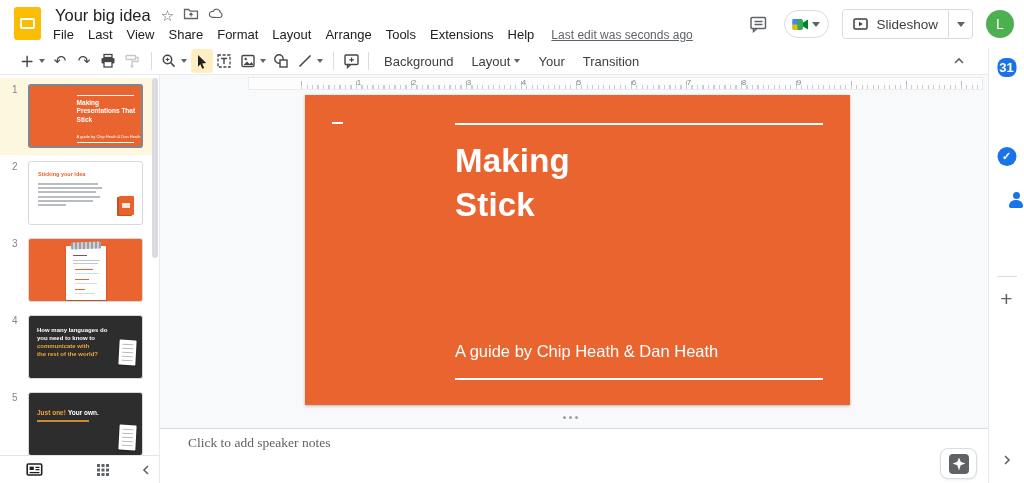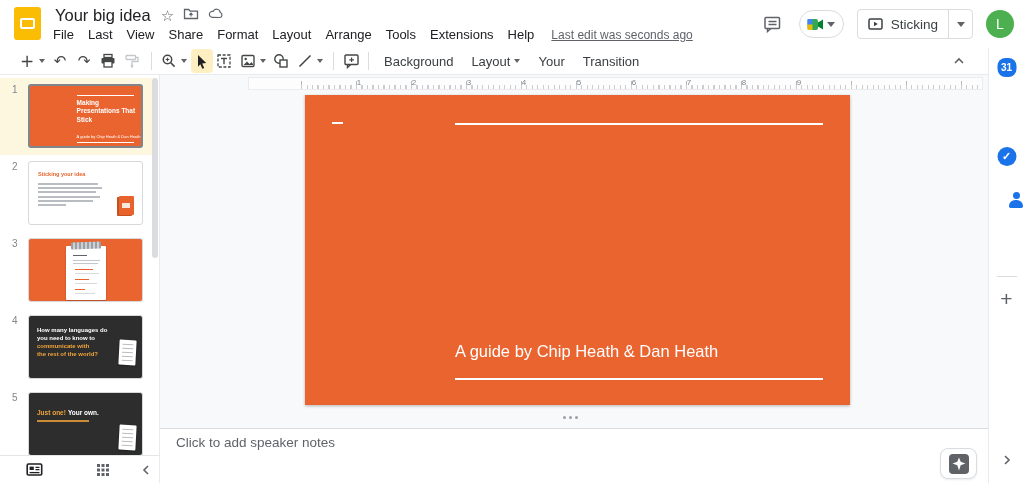--- a/index.html
+++ b/index.html
@@ -96,29 +96,29 @@
   .dash { position:absolute; left:27px; top:27px; width:11px; height:2px; background:#fff; }
   .rule-top { position:absolute; left:150px; top:28px; width:368px; height:2px; background:#fff; }
   .rule-bottom { position:absolute; left:150px; top:283px; width:368px; height:2px; background:#fff; }
   .slide-title { position:absolute; left:150px; top:44px; width:390px; color:#fff; font-size:33px; font-weight:bold; line-height:44px; letter-spacing:.2px; }
   .slide-sub { position:absolute; left:150px; top:247px; color:#fff; font-size:16.5px; }
 
   .dots-handle { position:absolute; left:403px; top:341px; display:flex; gap:3px; }
   .dots-handle b { width:3px; height:3px; border-radius:50%; background:#9aa0a6; }
 
   .notes { position:absolute; left:0; right:0; top:353px; bottom:0; background:#fff; border-top:1px solid #dadce0; }
-  .notes-text { position:absolute; left:16px; top:6px; font-size:13.5px; color:#5f6368; }
+  .notes-text { position:absolute; left:28px; top:6px; font-size:13.5px; color:#5f6368;font-family:Liberation Serif, serif; }
   .explore-btn { position:absolute; right:11px; bottom:4px; width:37px; height:31px; background:#fff; border:1px solid #dadce0; border-radius:8px; display:flex; align-items:center; justify-content:center; box-shadow:0 1px 2px rgba(0,0,0,.08); }
   .explore-ic { width:20px; height:20px; background:#5f6368; border-radius:4px; position:relative; }
   .explore-ic svg { position:absolute; inset:0; }
 
   
   .rightbar { position:absolute; right:0; top:48px; width:36px; bottom:0; background:#fff; border-left:1px solid #e8eaed; }
   .rb-ic { position:absolute; left:50%; transform:translateX(-50%); }
-  .cal { top:10px; width:19px; height:19px; background:var(--google-blue,#1A73E8); border-radius:8px; color:#fff; font-size:10px; font-weight:bold; display:flex; align-items:center; justify-content:center; }
+  .cal { top:10px; width:19px; height:19px; background:var(--google-blue,#1A73E8); border-radius:8px; color:#fff; font-size:13px; font-weight:bold; display:flex; align-items:center; justify-content:center; }
   .keep { top:55px; width:19px; height:19px; background:var(--keep-amber,#F5B400); border-radius:4px; position:relative; }
   .keep::before { content:""; position:absolute; left:5.5px; top:3.5px; width:8px; height:8px; border-radius:50%; background:#fff; }
   .keep::after { content:""; position:absolute; left:7.5px; top:12px; width:4px; height:3px; background:#fff; }
   .tasks { top:99px; width:19px; height:19px; background:var(--google-blue,#1A73E8); border-radius:50%; color:#fff; font-size:11px; font-weight:bold; display:flex; align-items:center; justify-content:center; }
   .contacts { top:142px; width:19px; height:19px; position:relative; }
   .contacts::before { content:""; position:absolute; left:6px; top:2px; width:7px; height:7px; border-radius:50%; background:var(--google-blue,#1A73E8); }
   .contacts::after { content:""; position:absolute; left:2.5px; top:10px; width:14px; height:8px; border-radius:7px 7px 2px 2px; background:var(--google-blue,#1A73E8); }
   .maps { top:185px; width:16px; height:16px; border-radius:50% 50% 50% 0; transform:translateX(-50%) rotate(-45deg); background:conic-gradient(#4285F4 0 25%, #34A853 25% 50%, #FBBC04 50% 75%, #EA4335 75% 100%); position:relative; }
   .maps::after { content:""; position:absolute; left:5px; top:5px; width:6px; height:6px; border-radius:50%; background:#fff; }
   .rb-divider { position:absolute; left:8px; top:228px; width:20px; height:1px; background:#dadce0; }
@@ -183,21 +183,21 @@
           <path d="M11 4.5l5-3v10l-5-3z" fill="#00832D"></path>
         </svg>
         <span class="caret"></span>
       </span>
       <span class="slideshow-btn">
         <span class="slideshow-main">
           <svg width="15" height="14" viewBox="0 0 15 14">
               <rect x="1" y="2" width="13" height="10" rx="1.5" fill="none" stroke="#3c4043" stroke-width="1.5"></rect>
               <path d="M6 4.8l3.8 2.2L6 9.2z" fill="#3c4043"></path>
             </svg>
-          <span class="slideshow-label">Sticking</span>
+          <span class="slideshow-label">Slideshow</span>
         </span>
         <span class="slideshow-caret">
             <span class="caret"></span>
           </span>
       </span>
       <span class="avatar">L</span>
     </div>
   </div>
 
   <div class="toolbar">
@@ -413,20 +413,22 @@
       <span class="ruler-num" style="left:385px;">6</span>
       <span class="ruler-num" style="left:440px;">7</span>
       <span class="ruler-num" style="left:495px;">8</span>
       <span class="ruler-num" style="left:550px;">9</span>
     </div>
 
     <div class="slide">
       <div class="dash"></div>
       <div class="rule-top"></div>
       <div class="slide-title">
+        <div>Making</div>
+        <div>Stick</div>
       </div>
       <div class="slide-sub">A guide by Chip Heath &amp; Dan Heath</div>
       <div class="rule-bottom"></div>
     </div>
 
     <div class="dots-handle">
         <b></b>
         <b></b>
         <b></b>
       </div>

